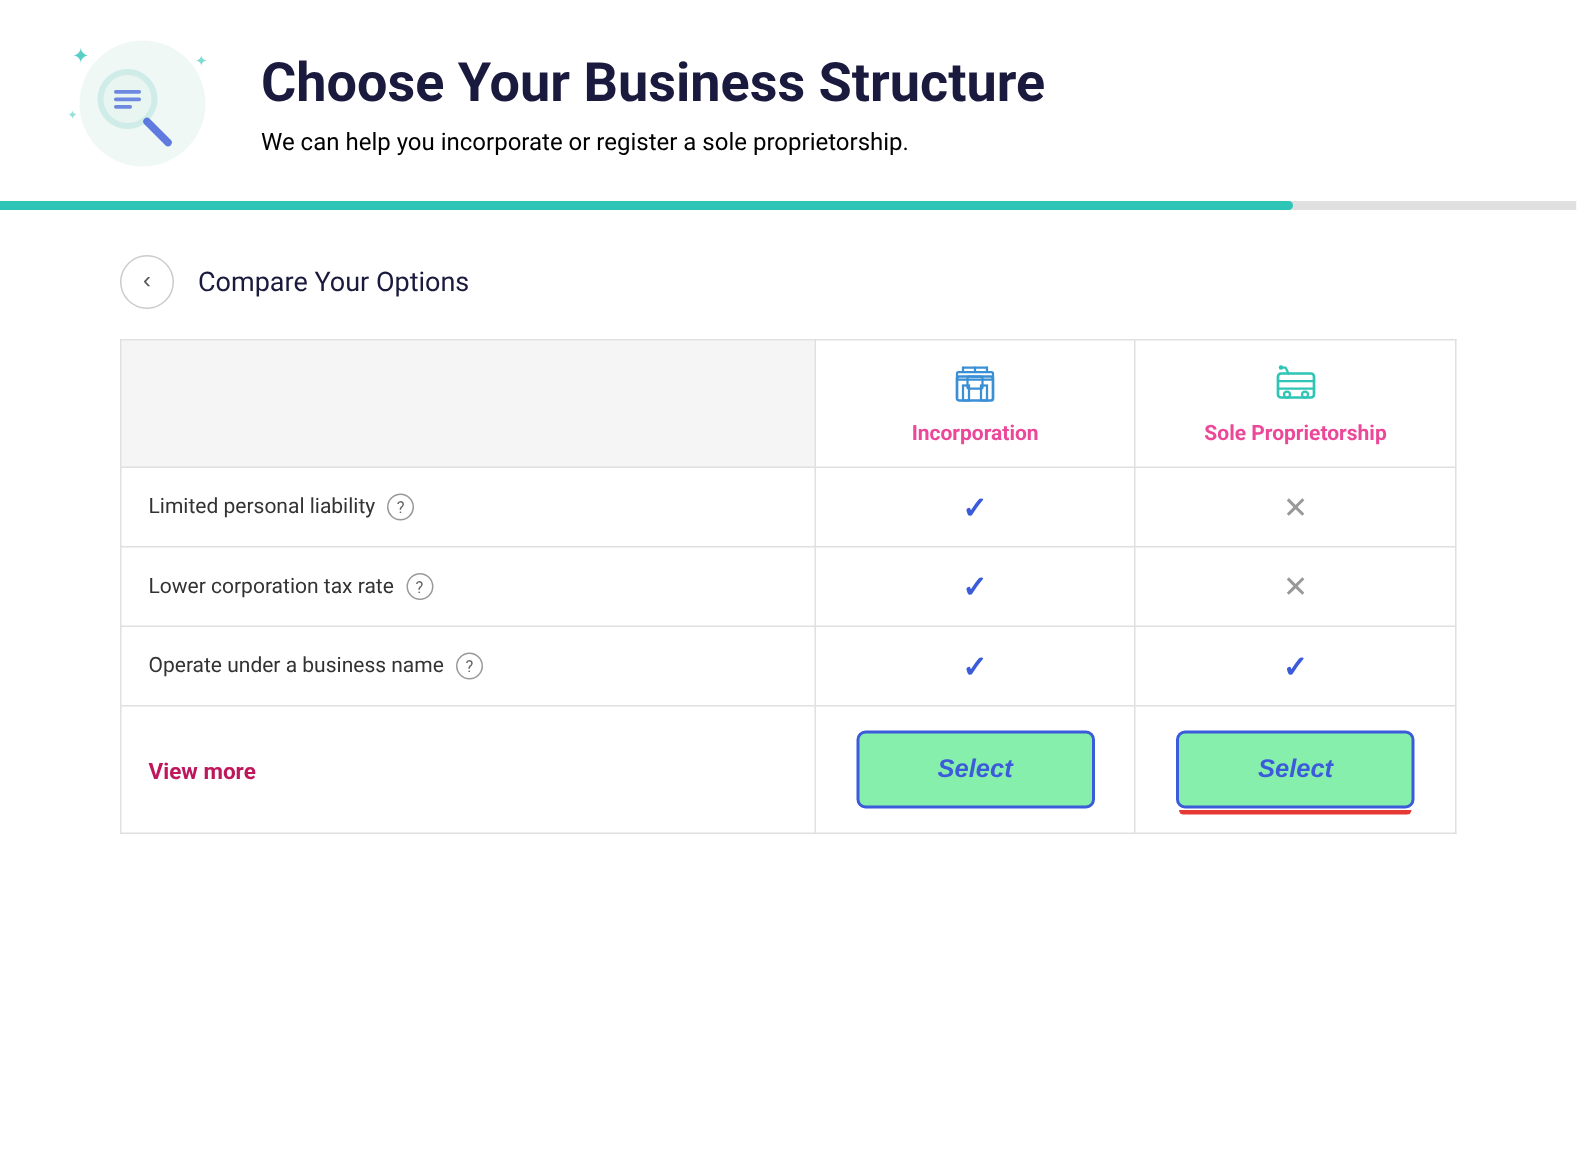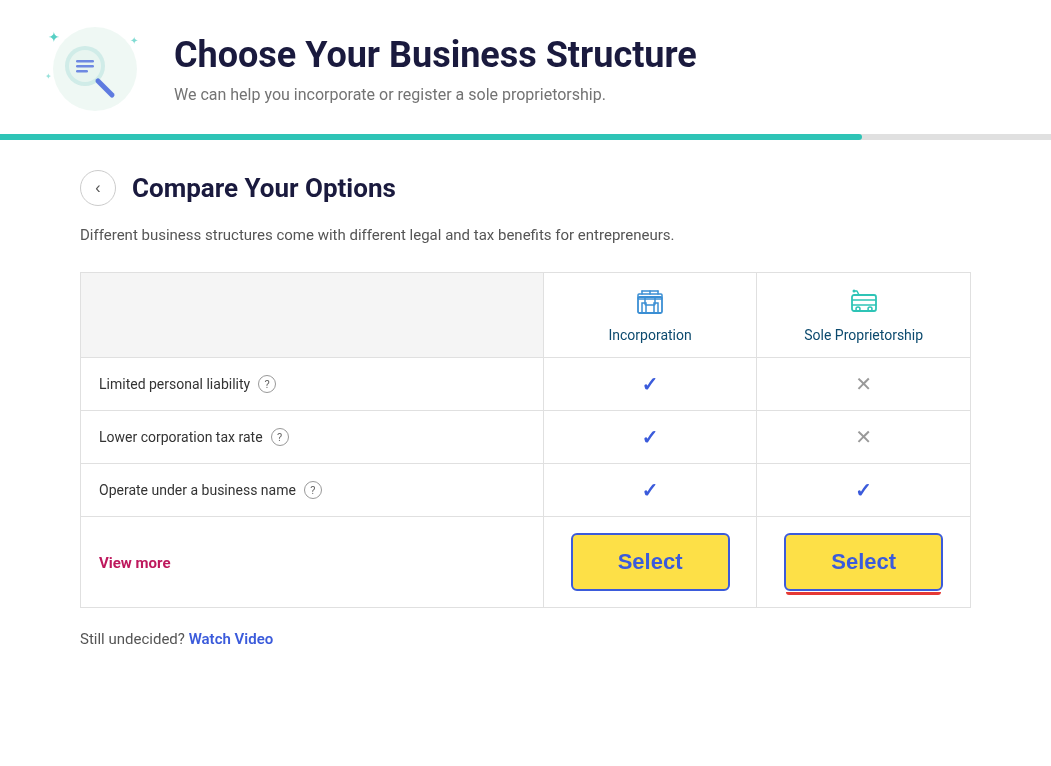--- a/index.html
+++ b/index.html
@@ -21,21 +21,21 @@
     }
     .header-text h1 {
       font-size: 36px;
       font-weight: 700;
       color: #1a1a3e;
       line-height: 1.2;
       margin-bottom: 8px;
     }
     .header-text p {
       font-size: 16px;
-      color: #737373;
+      color: #000000;
     }
 
     
     .progress-bar-container {
       width: 100%;
       height: 6px;
       background: #e0e0e0;
       margin-bottom: 30px;
     }
     .progress-bar-fill {
@@ -63,22 +63,22 @@
       border: 1px solid #ccc;
       background: #fff;
       cursor: pointer;
       display: flex;
       align-items: center;
       justify-content: center;
       font-size: 16px;
       color: #555;
     }
     .section-title {
-      font-size: 26px;
-      font-weight: 700;
+      font-size: 18px;
+      font-weight: 400;
       color: #1a1a3e;
     }
     .section-subtitle {
       font-size: 15px;
       color: #555;
       margin-bottom: 28px;
     }
 
     
     .compare-table {
@@ -124,22 +124,22 @@
     }
     .col-icon {
       font-size: 24px;
       color: #3b8fd4;
     }
     .col-icon.teal {
       color: #2ec4b6;
     }
     .col-label {
       font-size: 14px;
-      font-weight: 400;
-      color: #0c4a6e;
+      font-weight: 700;
+      color: #ec4899;
     }
 
     
     .feature-row td {
       padding: 14px 18px;
       font-size: 14px;
       color: #333;
     }
     .feature-label {
       display: flex;
@@ -185,27 +185,28 @@
       font-size: 15px;
       cursor: pointer;
       text-decoration: none;
     }
     .select-btn {
       display: block;
       width: 90%;
       margin: 0 auto;
       padding: 14px 10px;
       border: 2px solid #3b5bdb;
-      background: #fde047;
+      background: #86efac;
       color: #3b5bdb;
-      font-size: 22px;
+      font-size: 17px;
       font-weight: 700;
       border-radius: 6px;
       cursor: pointer;
       text-align: center;
+      font-style: italic;
     }
     .select-btn-sole {
       border-color: #3b5bdb;
       color: #3b5bdb;
       position: relative;
     }
     .select-btn-sole::after {
       content: '';
       position: absolute;
       bottom: -6px;
@@ -268,21 +269,20 @@
 <div class="progress-bar-container">
   <div class="progress-bar-fill" style="width: 82%;"></div>
 </div>
 
 <div class="main-content">
 
   <div class="section-header">
     <button class="back-button">‹</button>
     <h2 class="section-title">Compare Your Options</h2>
   </div>
-  <p class="section-subtitle">Different business structures come with different legal and tax benefits for entrepreneurs.</p>
 
   <table class="compare-table">
     <thead>
       <tr class="col-header-row">
         <th class="col-header-empty"></th>
         <th class="col-header-incorporation">
           <div class="col-inner">
             <span class="col-icon">
               <svg width="32" height="28" viewBox="0 0 32 28" fill="none" xmlns="http://www.w3.org/2000/svg">
                 <rect x="4" y="10" width="24" height="16" rx="1.5" fill="none" stroke="#3b8fd4" stroke-width="1.8"></rect>
@@ -371,18 +371,14 @@
         <td>
           <button class="select-btn">Select</button>
         </td>
         <td>
           <button class="select-btn select-btn-sole">Select</button>
         </td>
       </tr>
     </tbody>
   </table>
 
-  <div class="still-undecided">
-    <span>Still undecided?</span>
-    <a class="watch-video-link">Watch Video</a>
-  </div>
 
 </div>
 
 </body></html>

